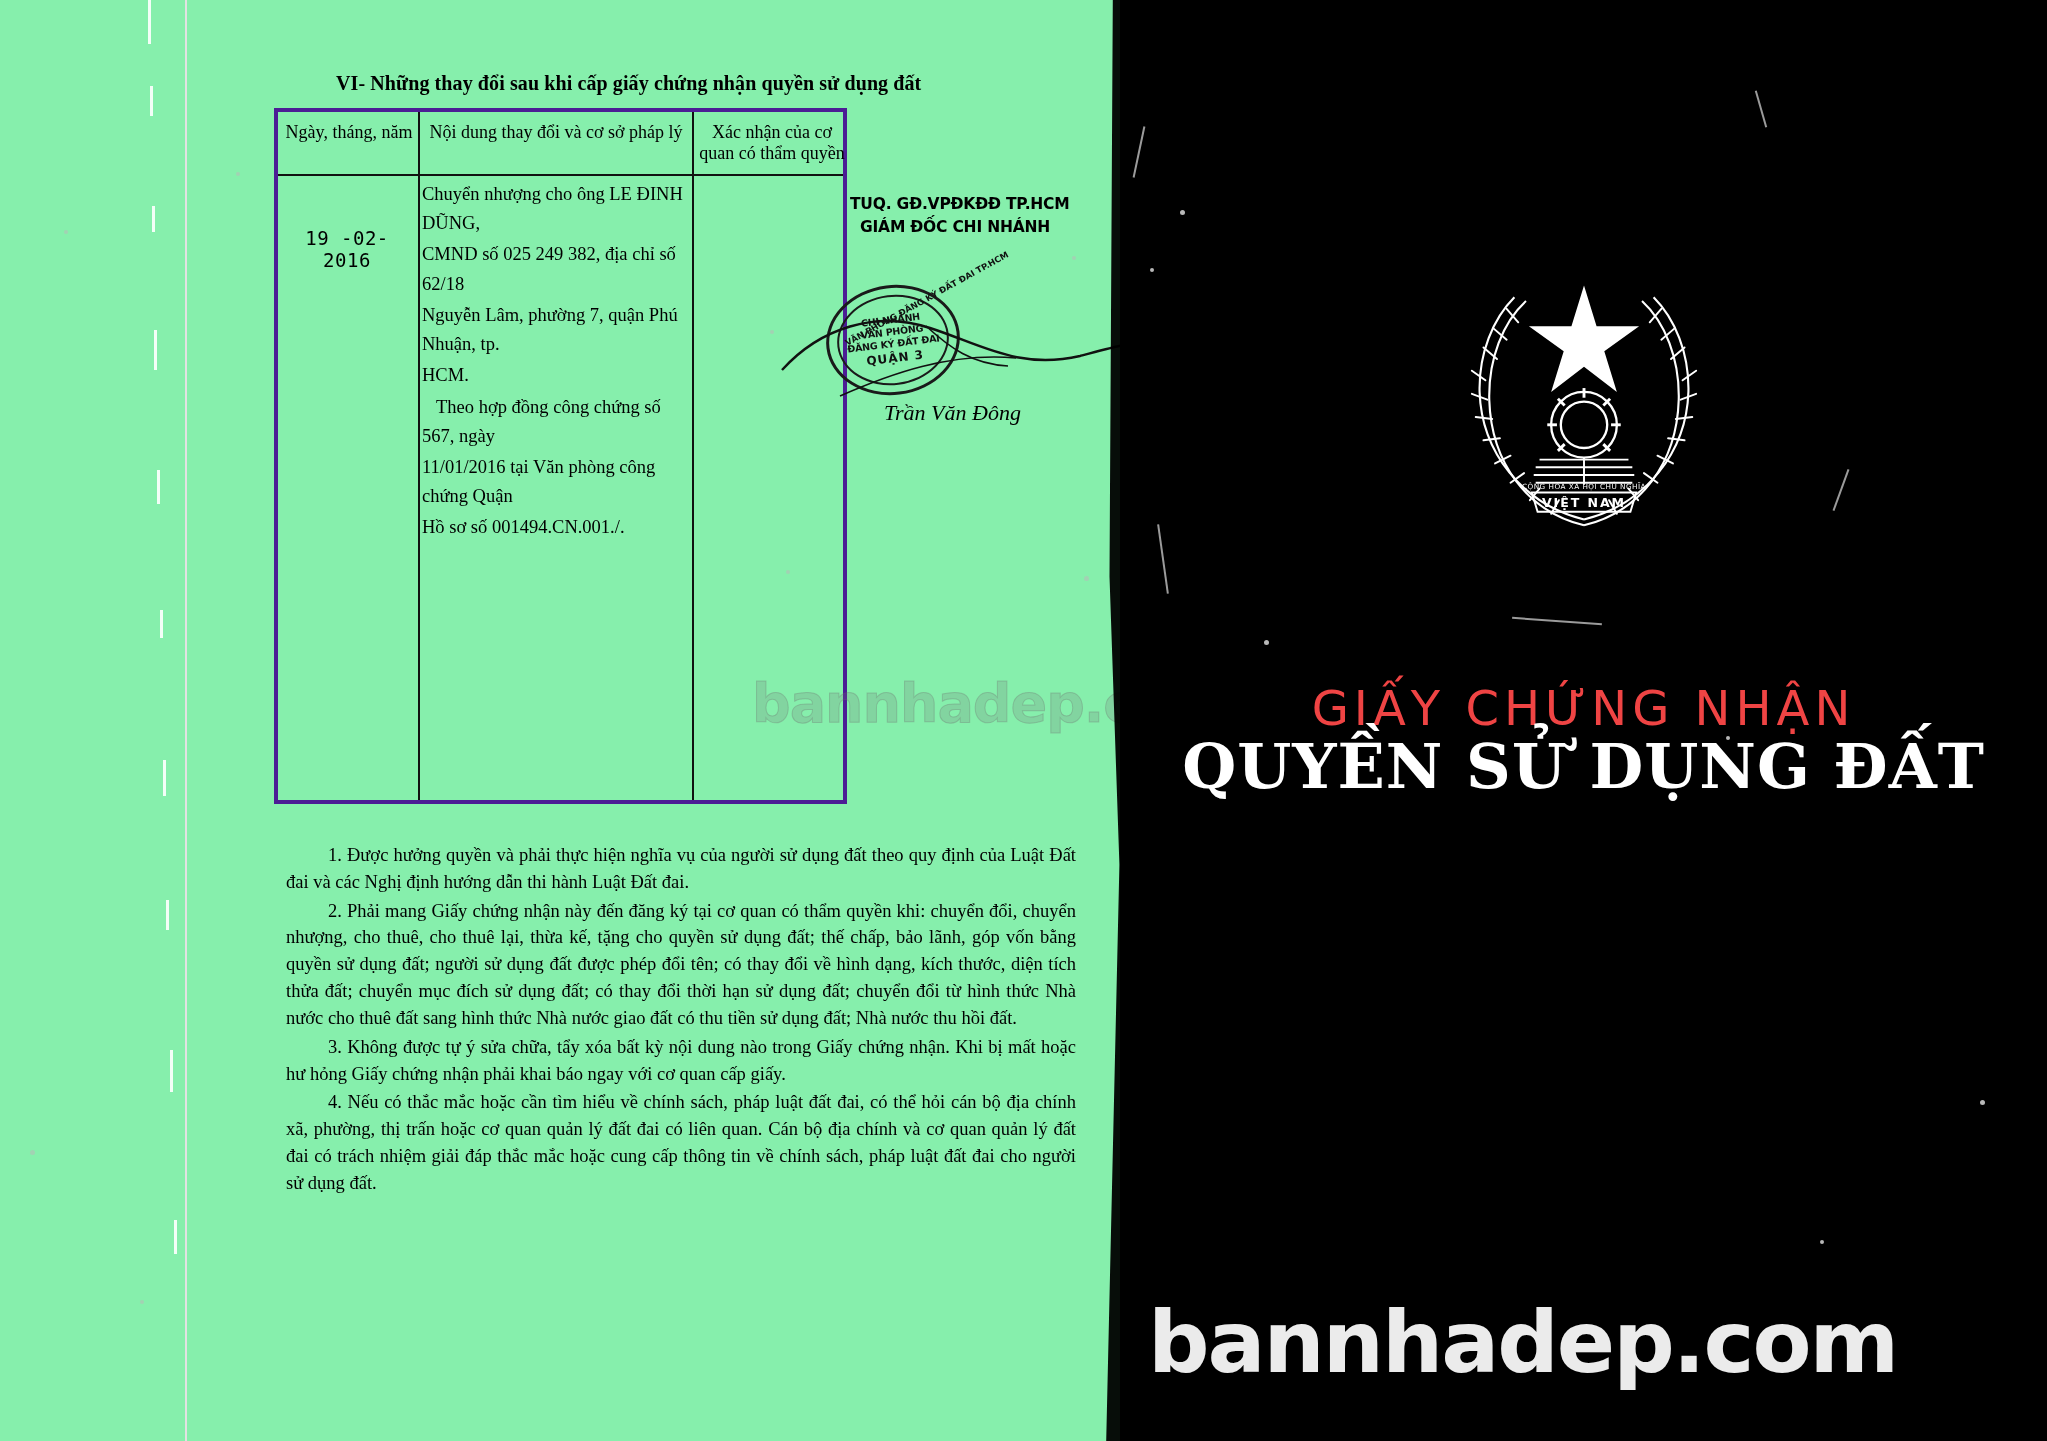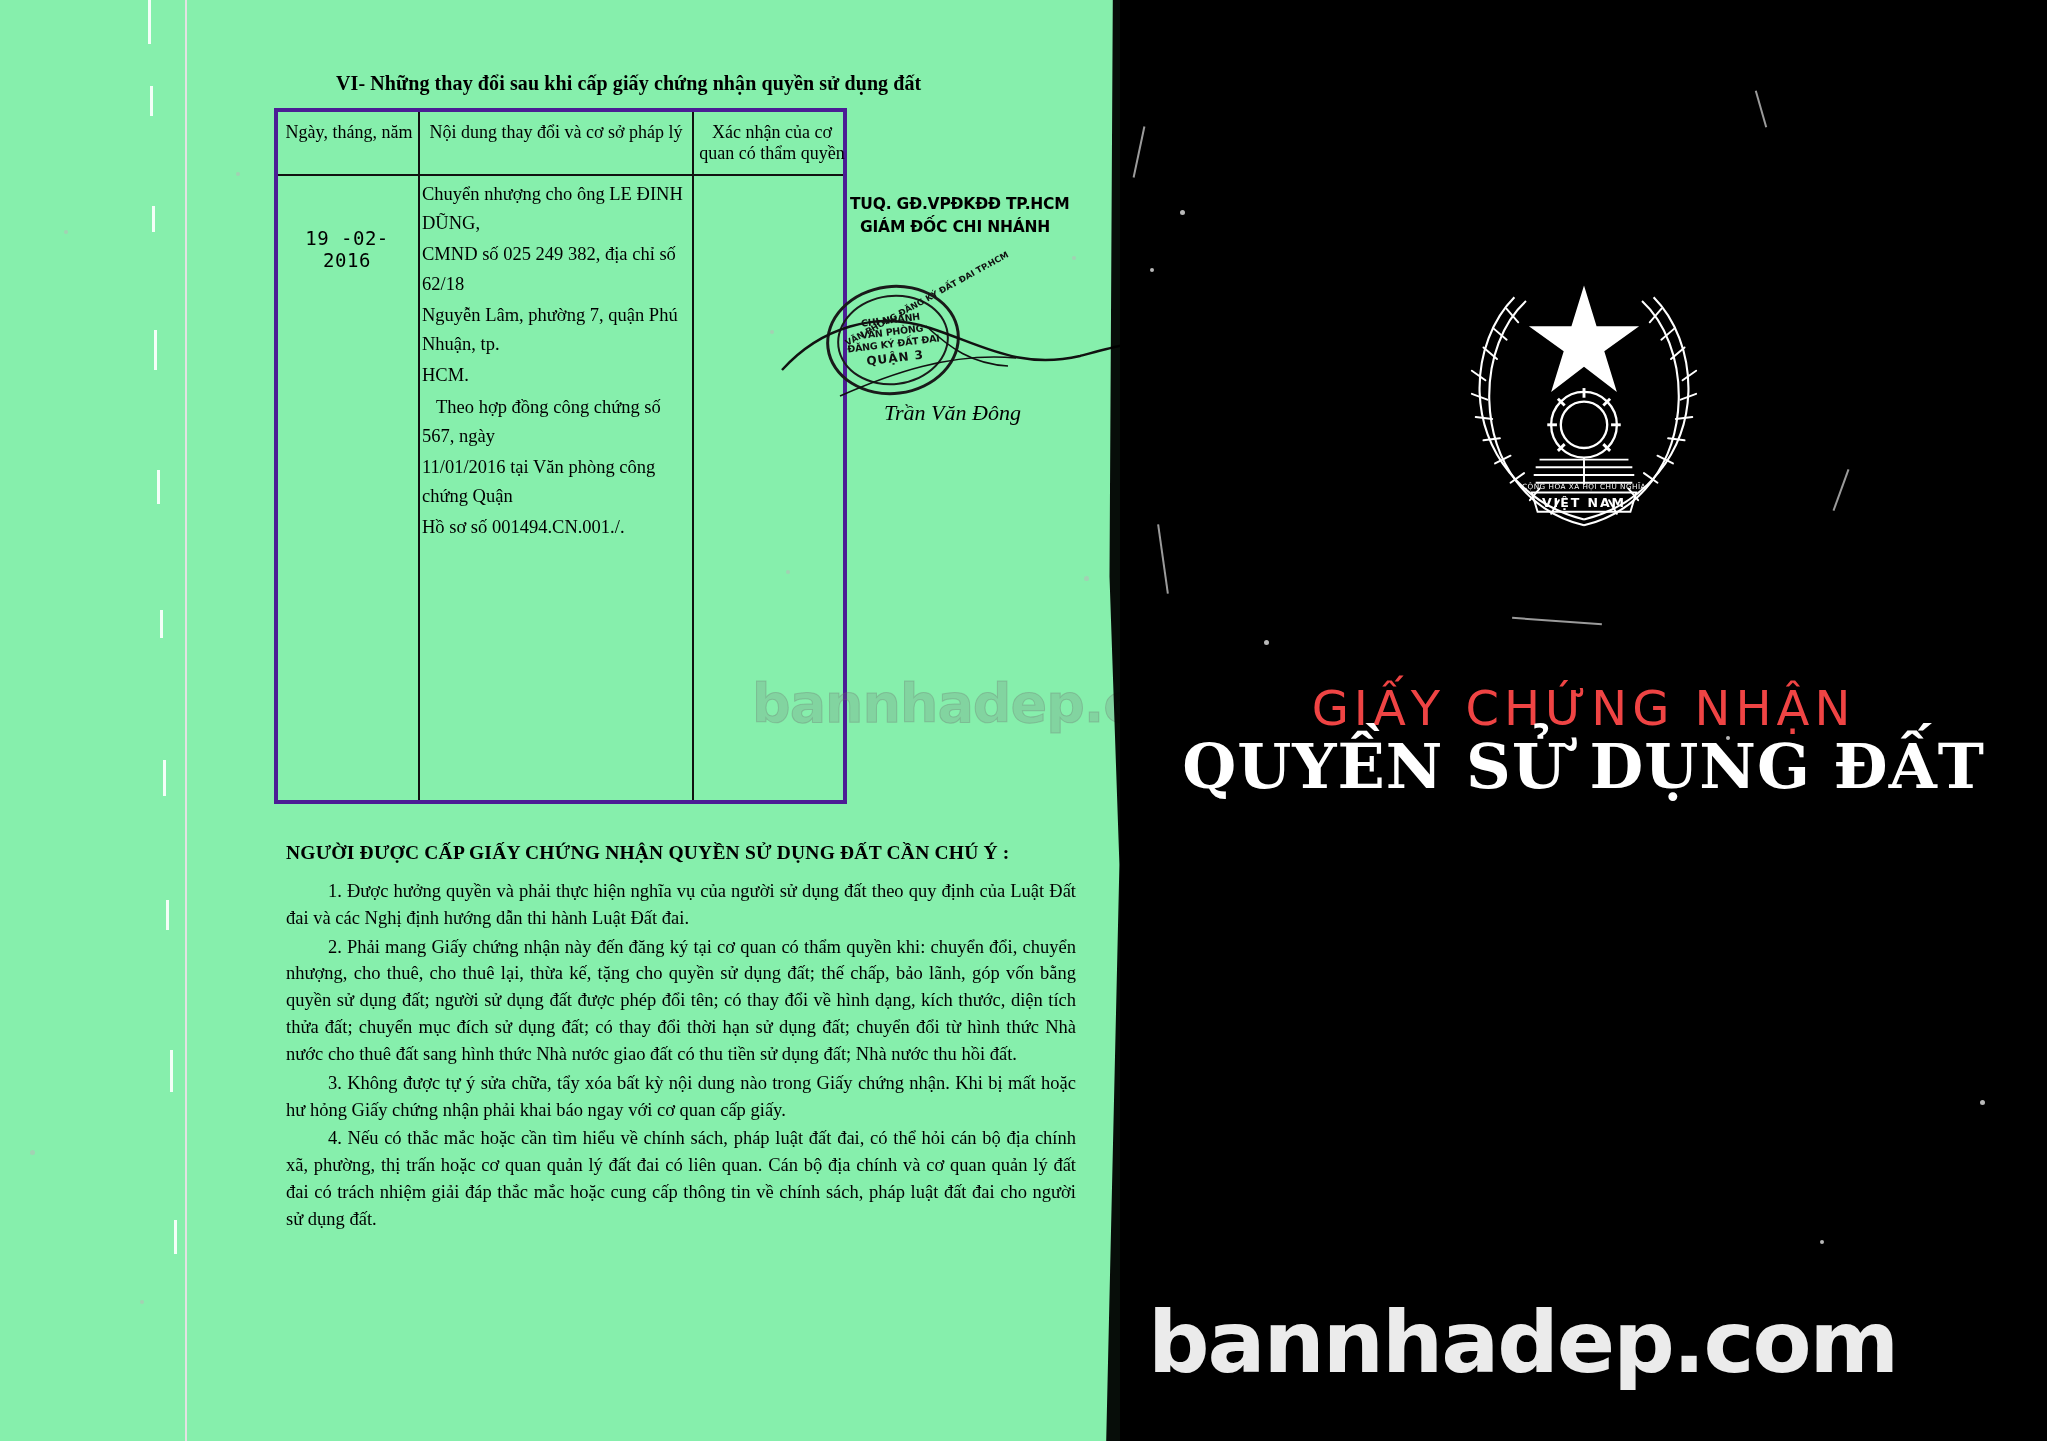--- a/index.html
+++ b/index.html
@@ -345,21 +345,20 @@
 
   <svg id="signature-stroke" style="left:780px;top:300px;width:380px;height:110px;" viewBox="0 0 380 110">
     <path d="M2 70 C40 28, 96 10, 150 28 C200 44, 238 70, 300 56 C330 48, 352 42, 378 40" fill="none" stroke="#111" stroke-width="2.4"></path>
     <path d="M60 96 C110 74, 170 52, 236 58" fill="none" stroke="#111" stroke-width="1.6"></path>
     <path d="M146 26 C170 48, 192 64, 228 66" fill="none" stroke="#111" stroke-width="1.6"></path>
   </svg>
 
   <div id="signer-name" style="left:884px;top:400px;">Trần Văn Đông</div>
 
   <div id="notice">
-    <div id="notice-heading">NGƯỜI ĐƯỢC CẤP GIẤY CHỨNG NHẬN QUYỀN SỬ DỤNG ĐẤT CẦN CHÚ Ý :</div>
     <p class="item">1. Được hưởng quyền và phải thực hiện nghĩa vụ của người sử dụng đất theo quy định của Luật Đất đai và các Nghị định hướng dẫn thi hành Luật Đất đai.</p>
     <p class="item">2. Phải mang Giấy chứng nhận này đến đăng ký tại cơ quan có thẩm quyền khi: chuyển đổi, chuyển nhượng, cho thuê, cho thuê lại, thừa kế, tặng cho quyền sử dụng đất; thế chấp, bảo lãnh, góp vốn bằng quyền sử dụng đất; người sử dụng đất được phép đổi tên; có thay đổi về hình dạng, kích thước, diện tích thửa đất; chuyển mục đích sử dụng đất; có thay đổi thời hạn sử dụng đất; chuyển đổi từ hình thức Nhà nước cho thuê đất sang hình thức Nhà nước giao đất có thu tiền sử dụng đất; Nhà nước thu hồi đất.</p>
     <p class="item">3. Không được tự ý sửa chữa, tẩy xóa bất kỳ nội dung nào trong Giấy chứng nhận. Khi bị mất hoặc hư hỏng Giấy chứng nhận phải khai báo ngay với cơ quan cấp giấy.</p>
     <p class="item">4. Nếu có thắc mắc hoặc cần tìm hiểu về chính sách, pháp luật đất đai, có thể hỏi cán bộ địa chính xã, phường, thị trấn hoặc cơ quan quản lý đất đai có liên quan. Cán bộ địa chính và cơ quan quản lý đất đai có trách nhiệm giải đáp thắc mắc hoặc cung cấp thông tin về chính sách, pháp luật đất đai cho người sử dụng đất.</p>
   </div>
 
   <div class="watermark" id="watermark-left">bannhadep.com</div>
 </div>
 
 <div id="right-page">

